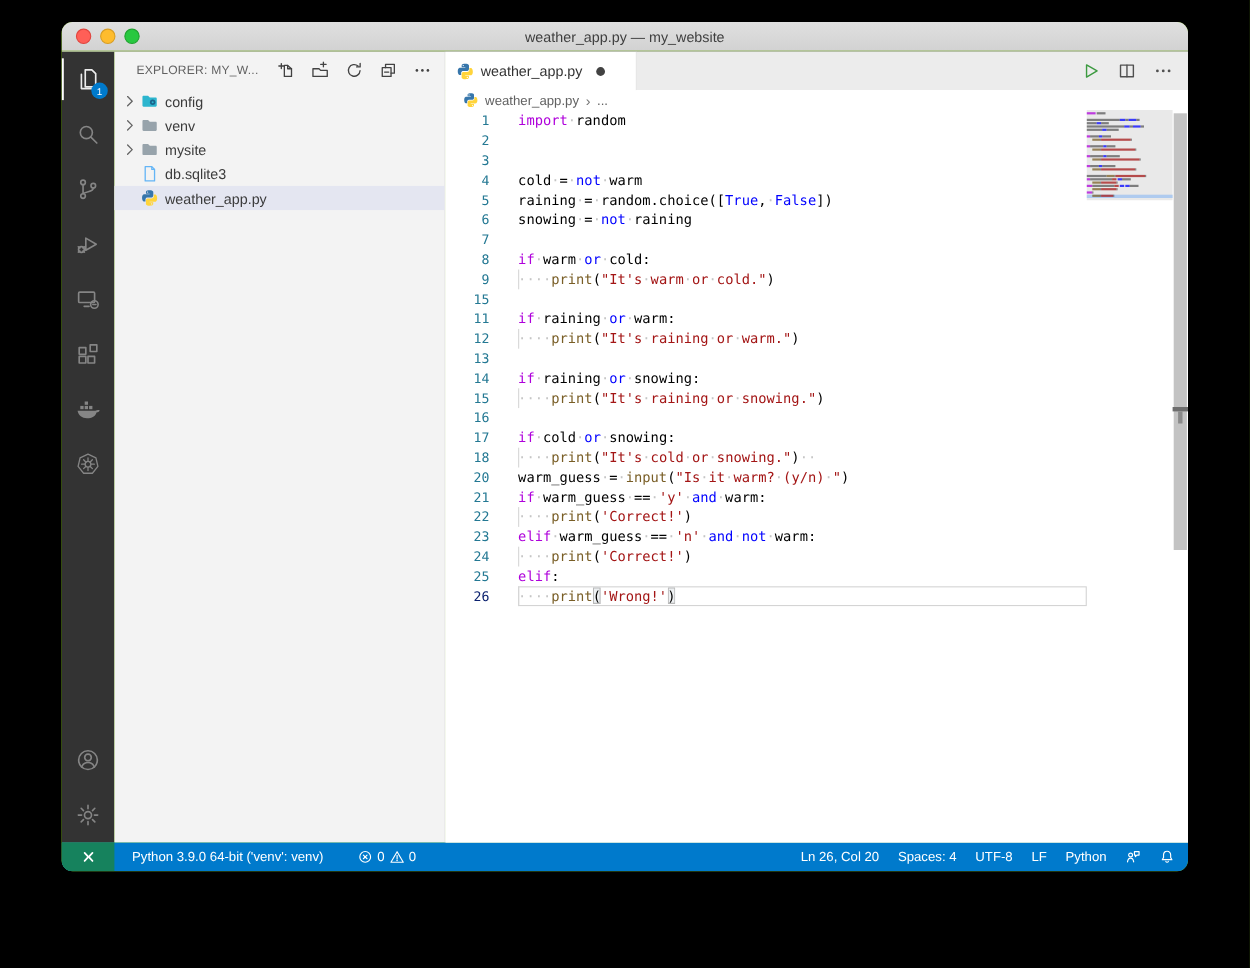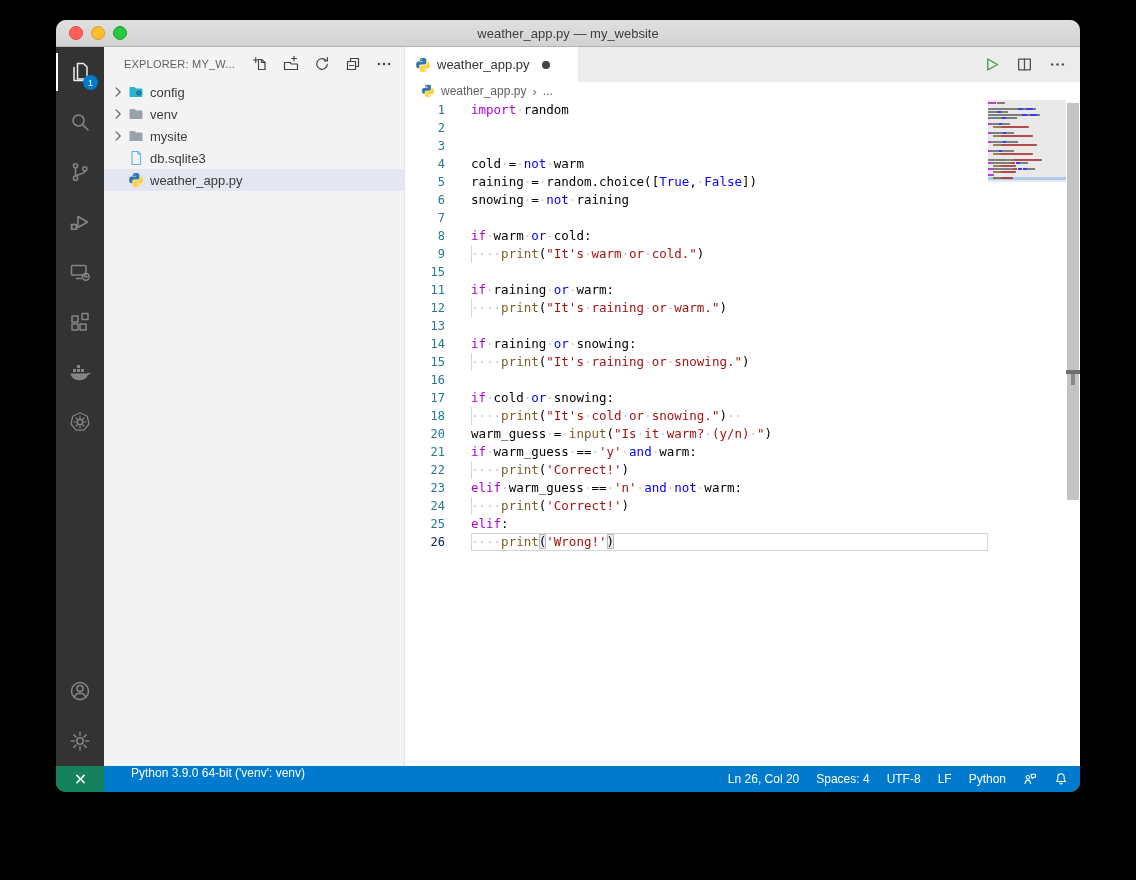--- a/index.html
+++ b/index.html
@@ -79,21 +79,21 @@
   .mm-row span{height:2px;display:block;opacity:.75;}
   
   .vscroll{width:14px;flex:none;position:relative;cursor:pointer;}
   .thumb{position:absolute;left:1px;right:1px;top:3px;height:397px;background:#C3C3C3;}
   .mk-h{position:absolute;left:0;right:0;top:270px;height:4px;background:#6E6E6E;}
   .mk-v{position:absolute;left:5px;width:4px;top:274px;height:11px;background:#8A8A8A;}
   
   .statusbar{height:26px;flex:none;background:#007ACC;display:flex;align-items:stretch;color:#fff;font-size:12px;}
   .remote{width:48px;flex:none;background:#16825D;display:flex;align-items:center;justify-content:center;cursor:pointer;}
   .remote svg{width:15px;height:15px;}
-  .sb-left{display:flex;align-items:center;gap:31px;padding-left:27px;flex-direction:column;}
+  .sb-left{display:flex;align-items:center;gap:31px;padding-left:16px;}
   .sb-right{margin-left:auto;display:flex;align-items:center;gap:17px;padding-right:12px;}
   .sb-item{display:flex;align-items:center;gap:5px;cursor:pointer;white-space:nowrap;}
   .sb-item svg{width:14px;height:14px;}
   .probs{display:flex;align-items:center;gap:4px;}
 </style>
 </head>
 <body>
 
 <div class="screen">
   <div class="window">

